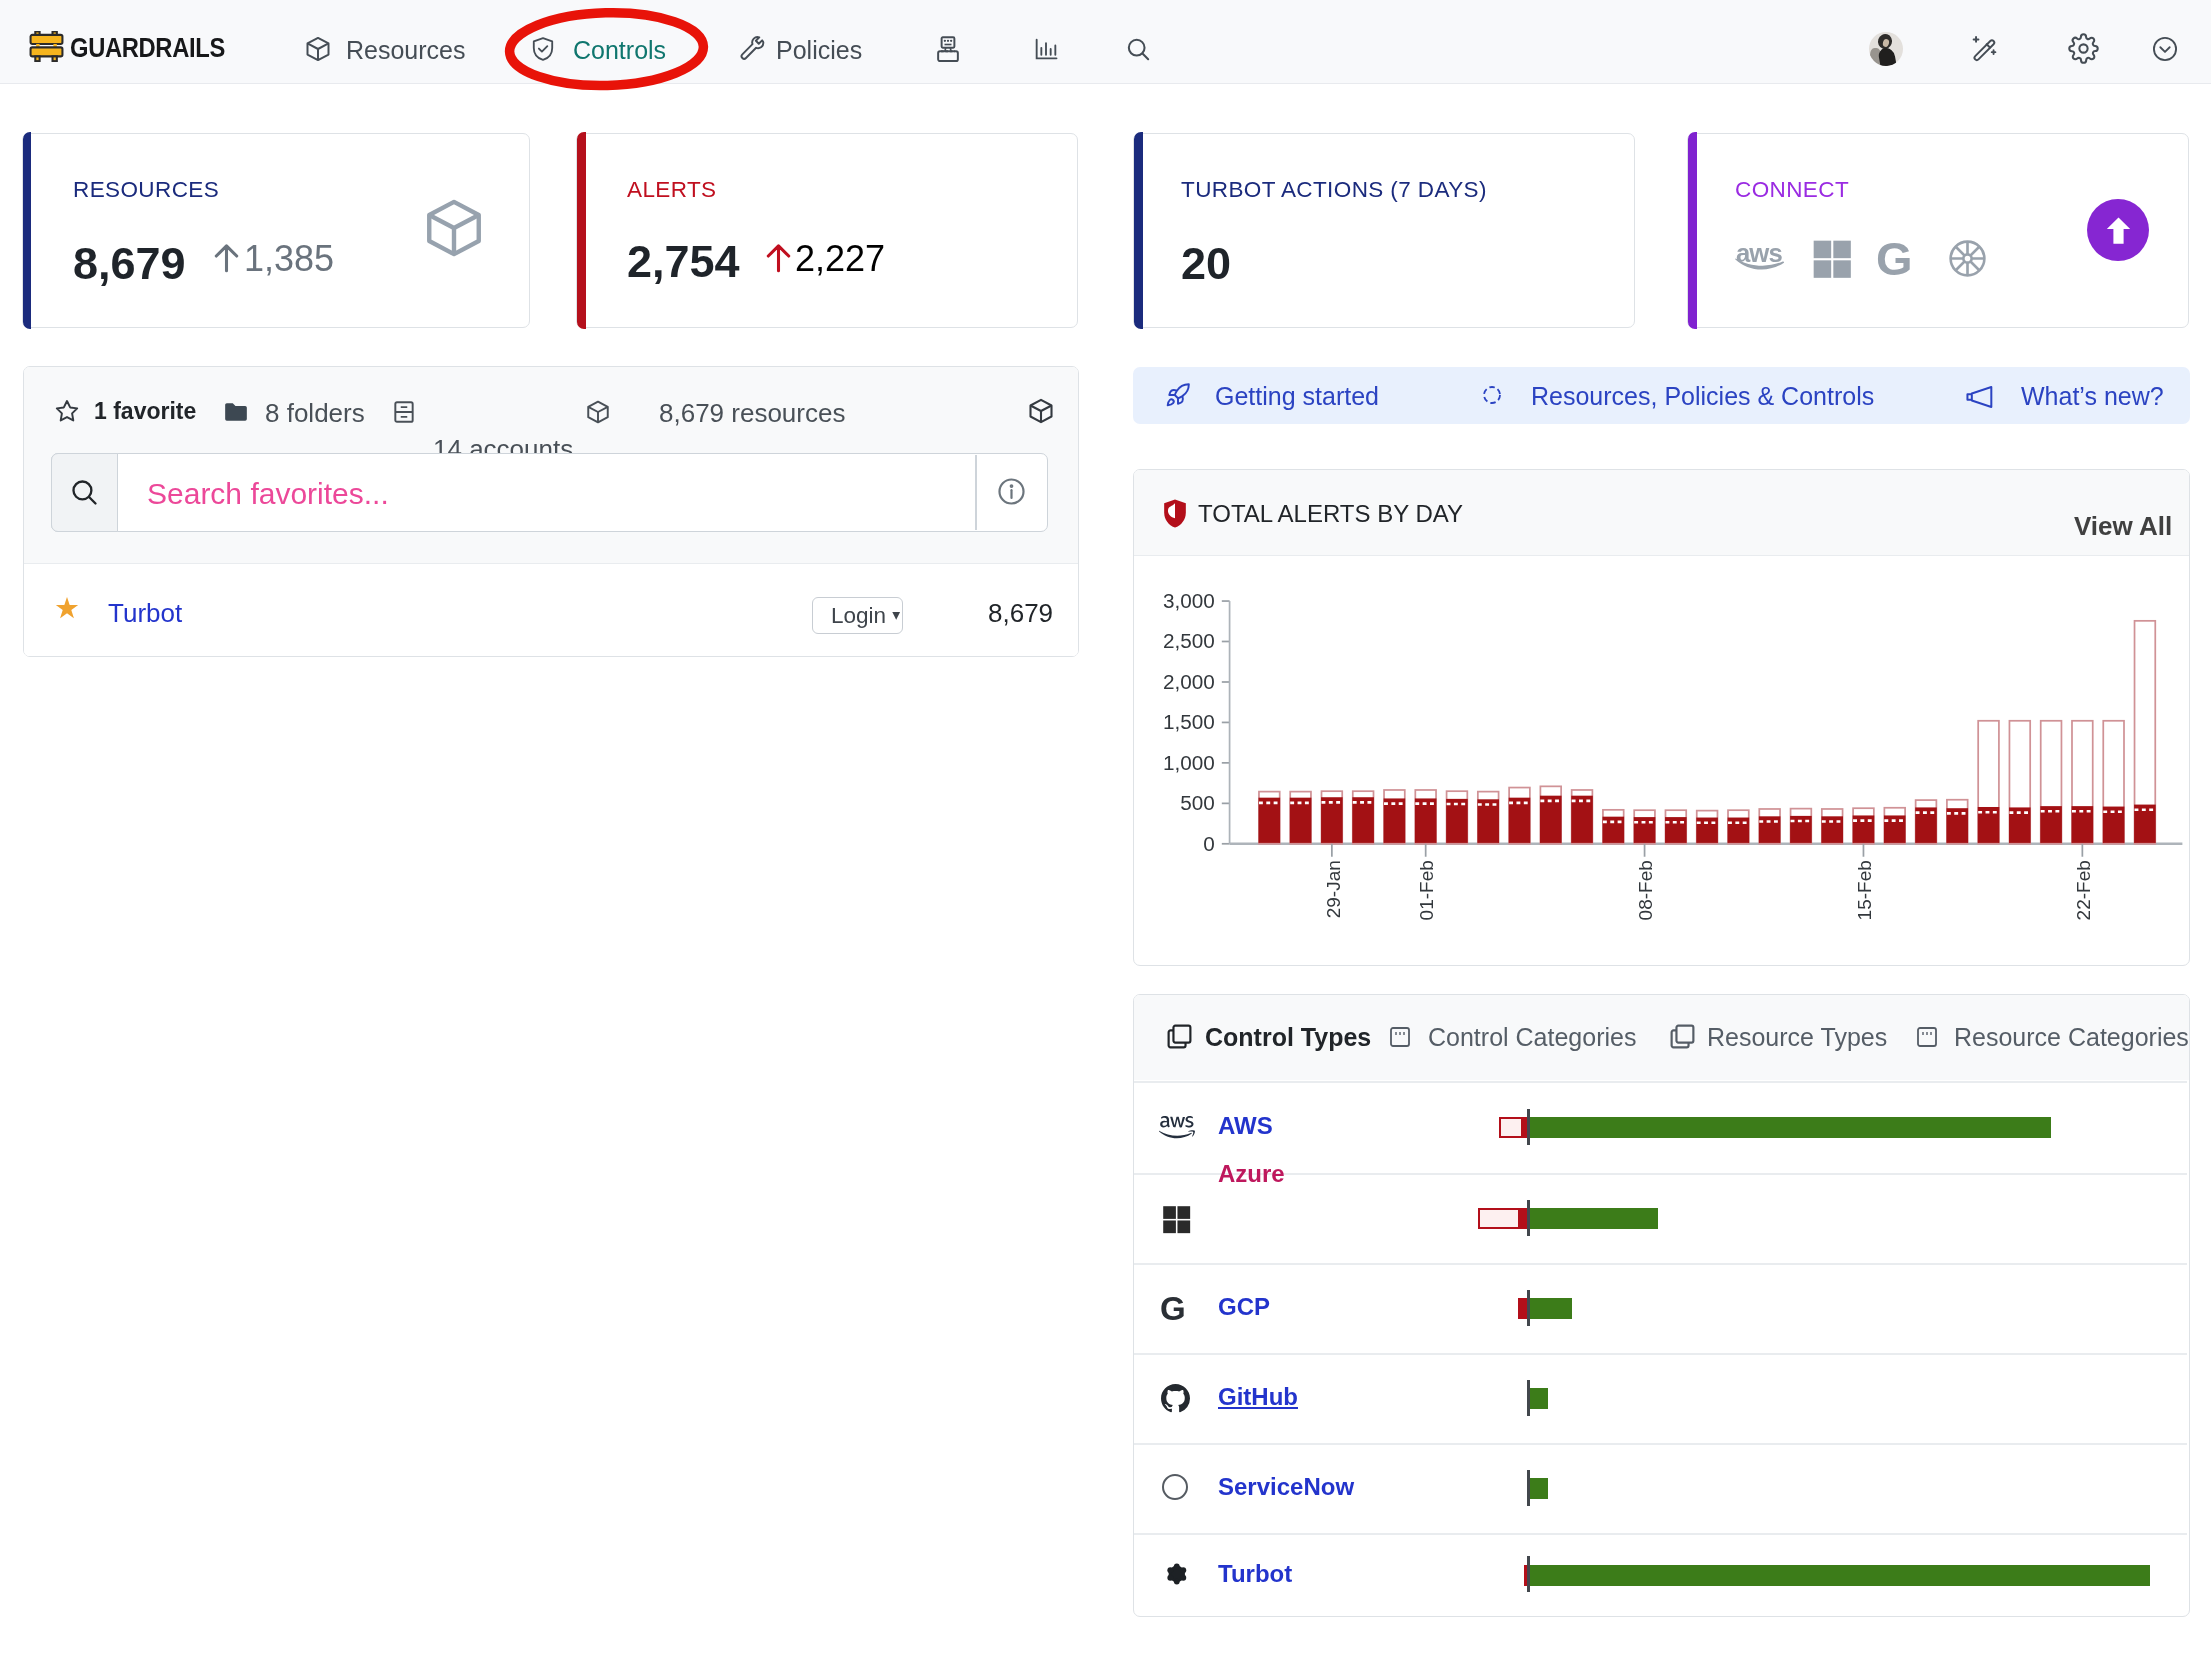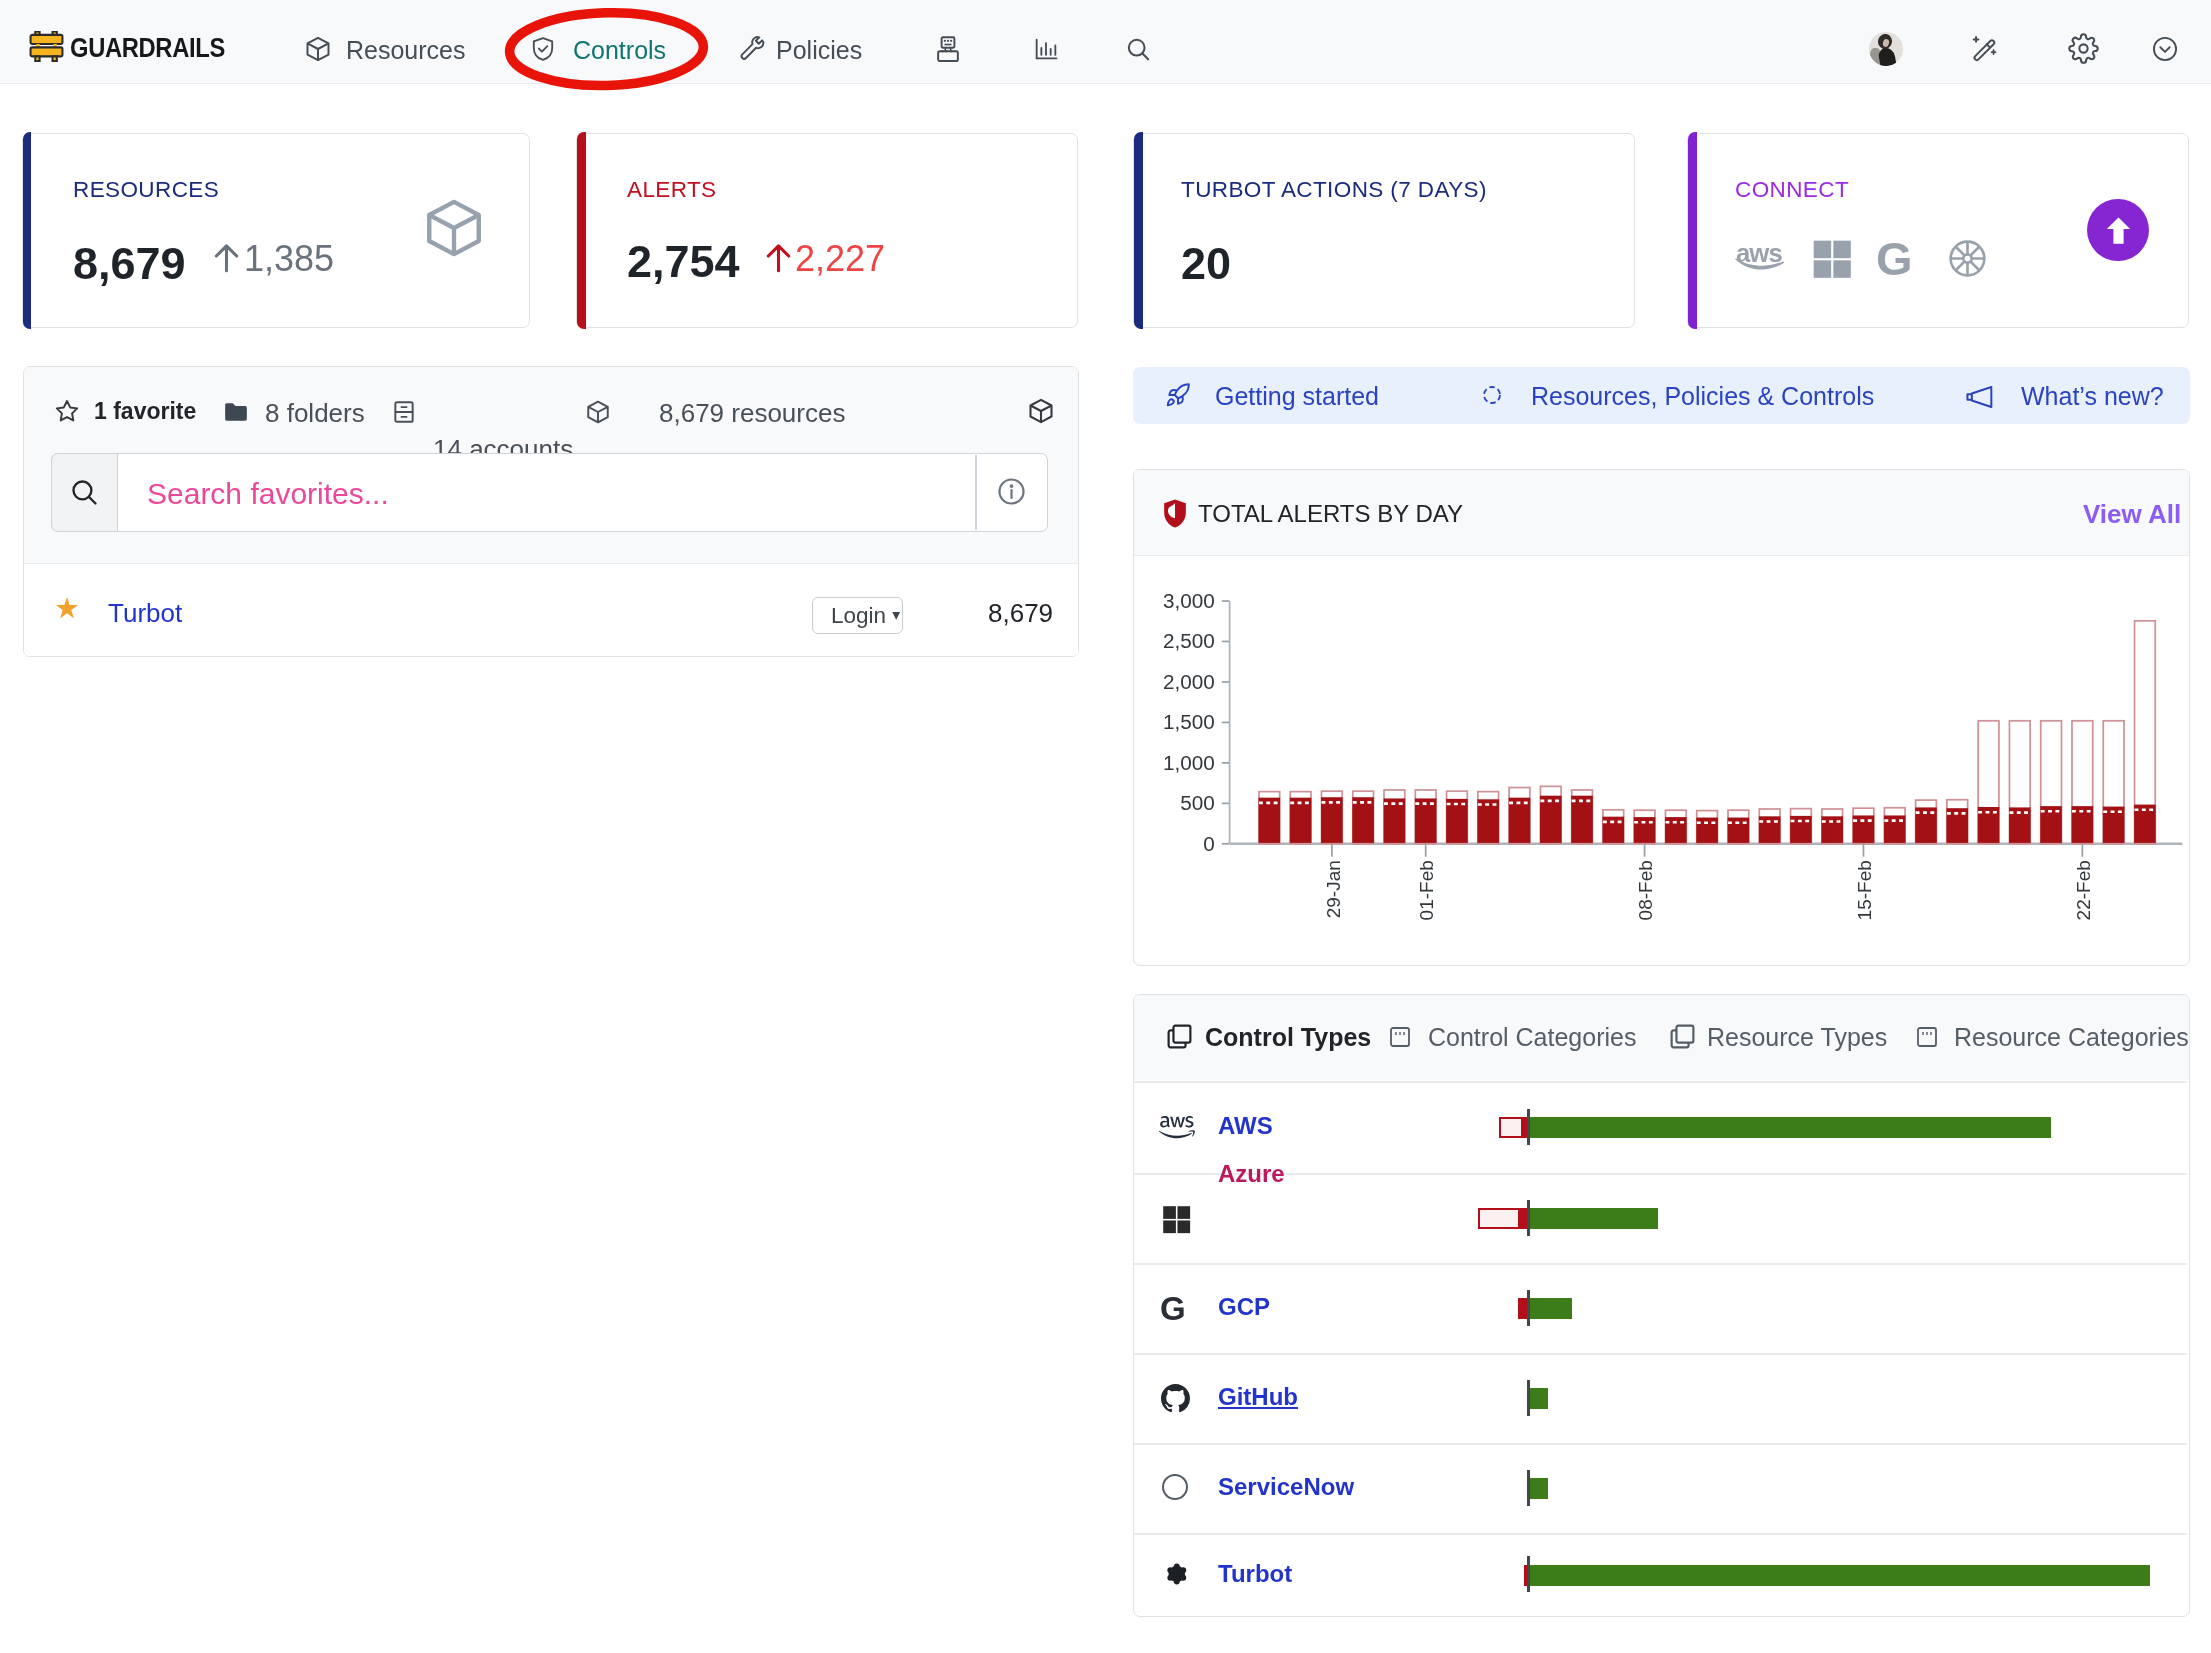--- a/index.html
+++ b/index.html
@@ -106,21 +106,21 @@
 </svg>
 
 <div class="card" style="left:576px;top:133px;width:502px;height:195px;">
  <div class="accent" style="background:#b5101c;"></div>
 </div>
 <div style="position:absolute;left:627px;top:177px;font-size:22.5px;letter-spacing:0.4px;color:#c00f1f;">ALERTS</div>
 <div style="position:absolute;left:627px;top:239px;font:700 45px 'Liberation Sans',sans-serif;color:#1f242a;line-height:1;">2,754</div>
 <svg width="35" height="35" viewBox="0 0 24 24" fill="none" stroke="#c00f1f" stroke-width="2.1" stroke-linecap="round" stroke-linejoin="round" style="position:absolute;left:761px;top:240px;">
       <path d="M12 21 V4 M5 11 L12 4 L19 11"></path>
     </svg>
-<div style="position:absolute;left:795px;top:241px;font-size:36px;color:#ef4444;line-height:1;">2,227</div>
+<div style="position:absolute;left:795px;top:241px;font-size:36px;color:#000000;line-height:1;">2,227</div>
 
 <div class="card" style="left:1133px;top:133px;width:502px;height:195px;">
  <div class="accent" style="background:#1b2b7d;"></div>
 </div>
 <div style="position:absolute;left:1181px;top:177px;font-size:22.5px;letter-spacing:0.4px;color:#1b2b7d;">TURBOT ACTIONS (7 DAYS)</div>
 <div style="position:absolute;left:1181px;top:241px;font:700 45px 'Liberation Sans',sans-serif;color:#1f242a;line-height:1;">20</div>
 
 <div class="card" style="left:1687px;top:133px;width:502px;height:195px;">
  <div class="accent" style="background:#8022d0;"></div>
 </div>
@@ -218,21 +218,21 @@
 <div style="position:absolute;left:2021px;top:382px;font:500 25px 'Liberation Sans',sans-serif;color:#2b43c2;">What’s new?</div>
 
 <div class="panel" style="left:1133px;top:469px;width:1057px;height:497px;">
  <div style="position:absolute;left:0;top:0;right:0;height:86px;background:#f8f9fa;border-radius:5.2px 5.2px 0 0;border-bottom:1.7px solid #e9ecef;"></div>
 </div>
 <svg width="26" height="31" viewBox="0 0 24 28" style="position:absolute;left:1162px;top:498px;">
  <path d="M12 1 L22 4.5 V13 C22 20 17.5 25 12 27 C6.5 25 2 20 2 13 V4.5 Z" fill="#b30f1a"></path>
  <path d="M12 4.5 c-2.8 3.2-6.5 2.6-6.5 7 0 3.4 2.8 6.2 6.5 6.8 z" fill="#fff"></path>
 </svg>
 <div style="position:absolute;left:1198px;top:500px;font-size:24px;color:#212529;">TOTAL ALERTS BY DAY</div>
-<div style="position:absolute;left:2074px;top:499px;font:600 26px 'Liberation Sans',sans-serif;color:#8b5cf6;margin-left:9px;">View All</div>
+<div style="position:absolute;left:2074px;top:511px;font:600 26px 'Liberation Sans',sans-serif;color:#404040;">View All</div>
 
 <svg width="1057" height="406" viewBox="1310 644 1222 470" style="position:absolute;left:1133px;top:557px;" font-family="Liberation Sans">
 <line x1="1412" y1="976.0" x2="1421" y2="976.0" stroke="#9aa0a6" stroke-width="2"></line>
 <text x="1404" y="984.0" text-anchor="end" font-size="24" fill="#33383d">0</text>
 <line x1="1412" y1="929.2" x2="1421" y2="929.2" stroke="#9aa0a6" stroke-width="2"></line>
 <text x="1404" y="937.2" text-anchor="end" font-size="24" fill="#33383d">500</text>
 <line x1="1412" y1="882.3" x2="1421" y2="882.3" stroke="#9aa0a6" stroke-width="2"></line>
 <text x="1404" y="890.3" text-anchor="end" font-size="24" fill="#33383d">1,000</text>
 <line x1="1412" y1="835.5" x2="1421" y2="835.5" stroke="#9aa0a6" stroke-width="2"></line>
 <text x="1404" y="843.5" text-anchor="end" font-size="24" fill="#33383d">1,500</text>

